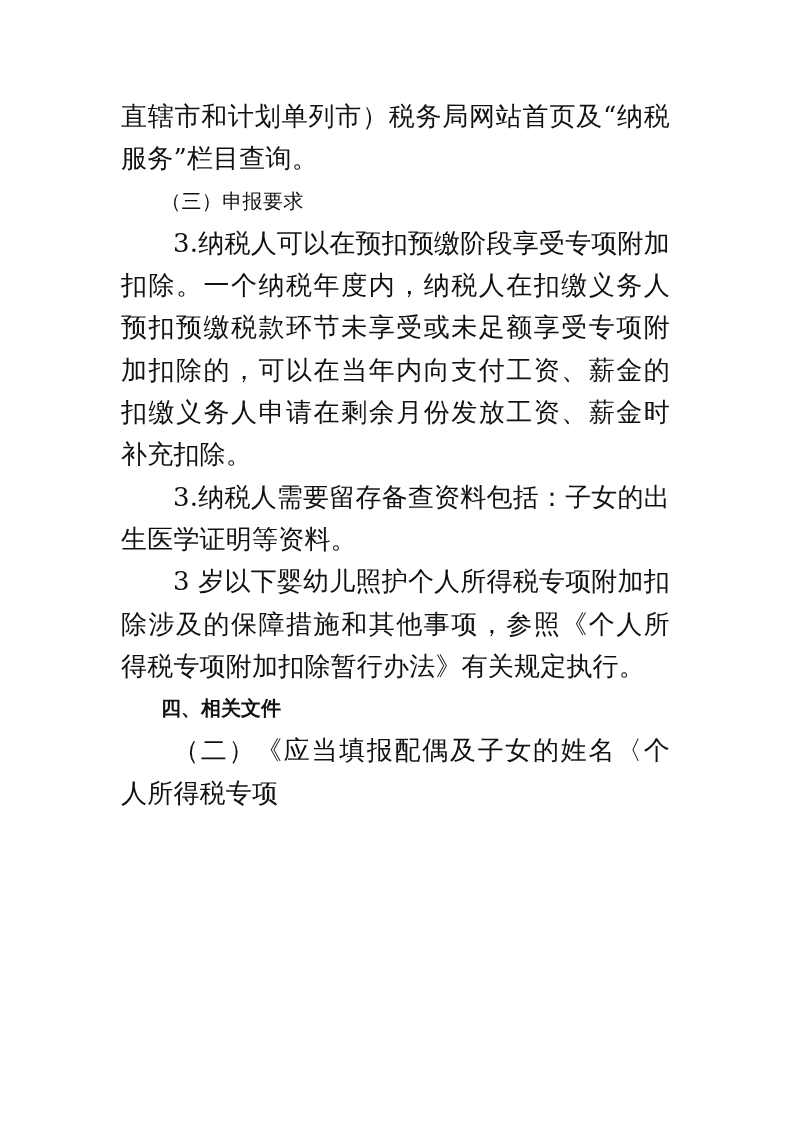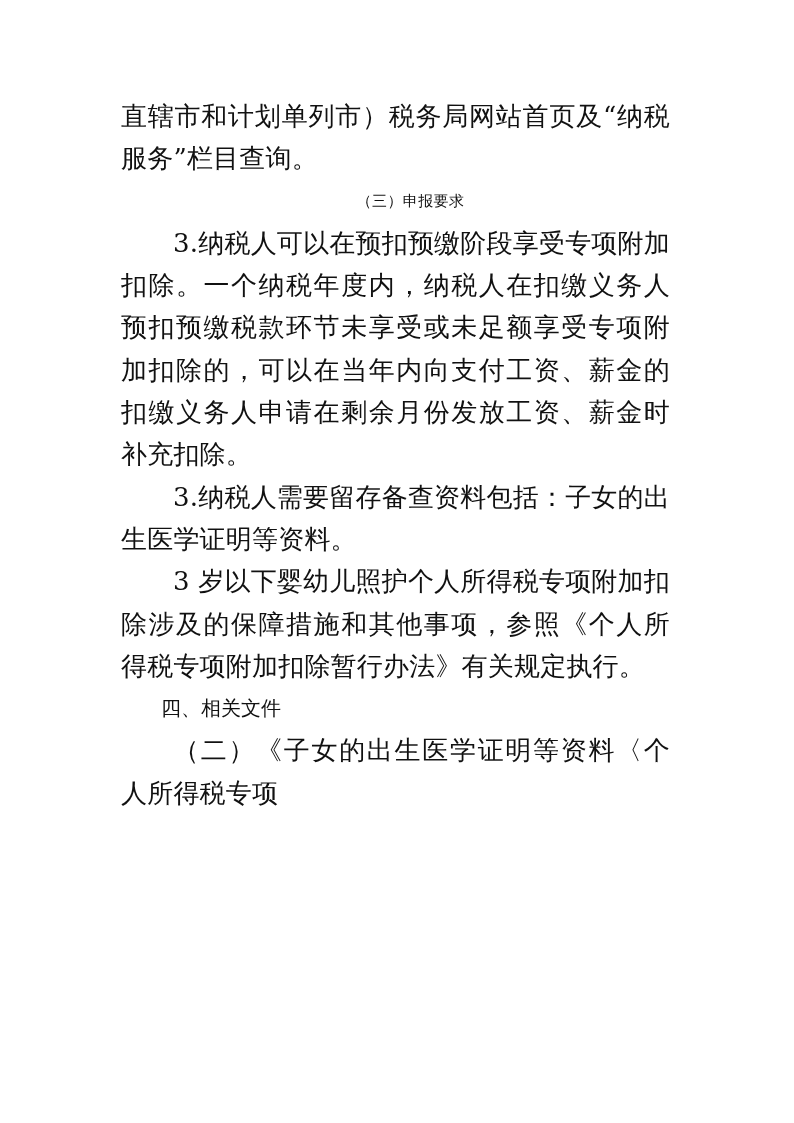--- a/index.html
+++ b/index.html
@@ -29,47 +29,46 @@
       text-align: justify;
       text-align-last: left;
       text-indent: 2em;
       word-break: break-all;
     }
     .para.noindent {
       text-indent: 0;
     }
     .subhead {
       margin: 0;
-      font-size: 15px;
+      font-size: 20px;
       line-height: 42.3px;
       text-indent: 2em;
       letter-spacing: 0.4px;
-      text-align: center;
     }
     .heading {
       margin: 0;
       font-size: 20px;
       line-height: 42.3px;
       text-indent: 2em;
-      font-weight: normal;
+      font-weight: bold;
       font-family: "DejaVu Sans", "Liberation Sans", sans-serif;
     }
   </style>
 </head>
 <body>
 
 <div class="page">
 
   <p class="para noindent">直辖市和计划单列市）税务局网站首页及“纳税服务”栏目查询。</p>
 
   <p class="subhead">（三）申报要求</p>
 
   <p class="para">3.纳税人可以在预扣预缴阶段享受专项附加扣除。一个纳税年度内，纳税人在扣缴义务人预扣预缴税款环节未享受或未足额享受专项附加扣除的，可以在当年内向支付工资、薪金的扣缴义务人申请在剩余月份发放工资、薪金时补充扣除。</p>
   <p class="para">3.纳税人需要留存备查资料包括：子女的出生医学证明等资料。</p>
 
 
   <p class="para">3 岁以下婴幼儿照护个人所得税专项附加扣除涉及的保障措施和其他事项，参照《个人所得税专项附加扣除暂行办法》有关规定执行。</p>
 
   <p class="heading">四、相关文件</p>
 
-  <p class="para">（二）《子女的出生医学证明等资料〈个人所得税专项</p>
+  <p class="para">（二）《应当填报配偶及子女的姓名〈个人所得税专项</p>
 
 </div>
 
 </body></html>

